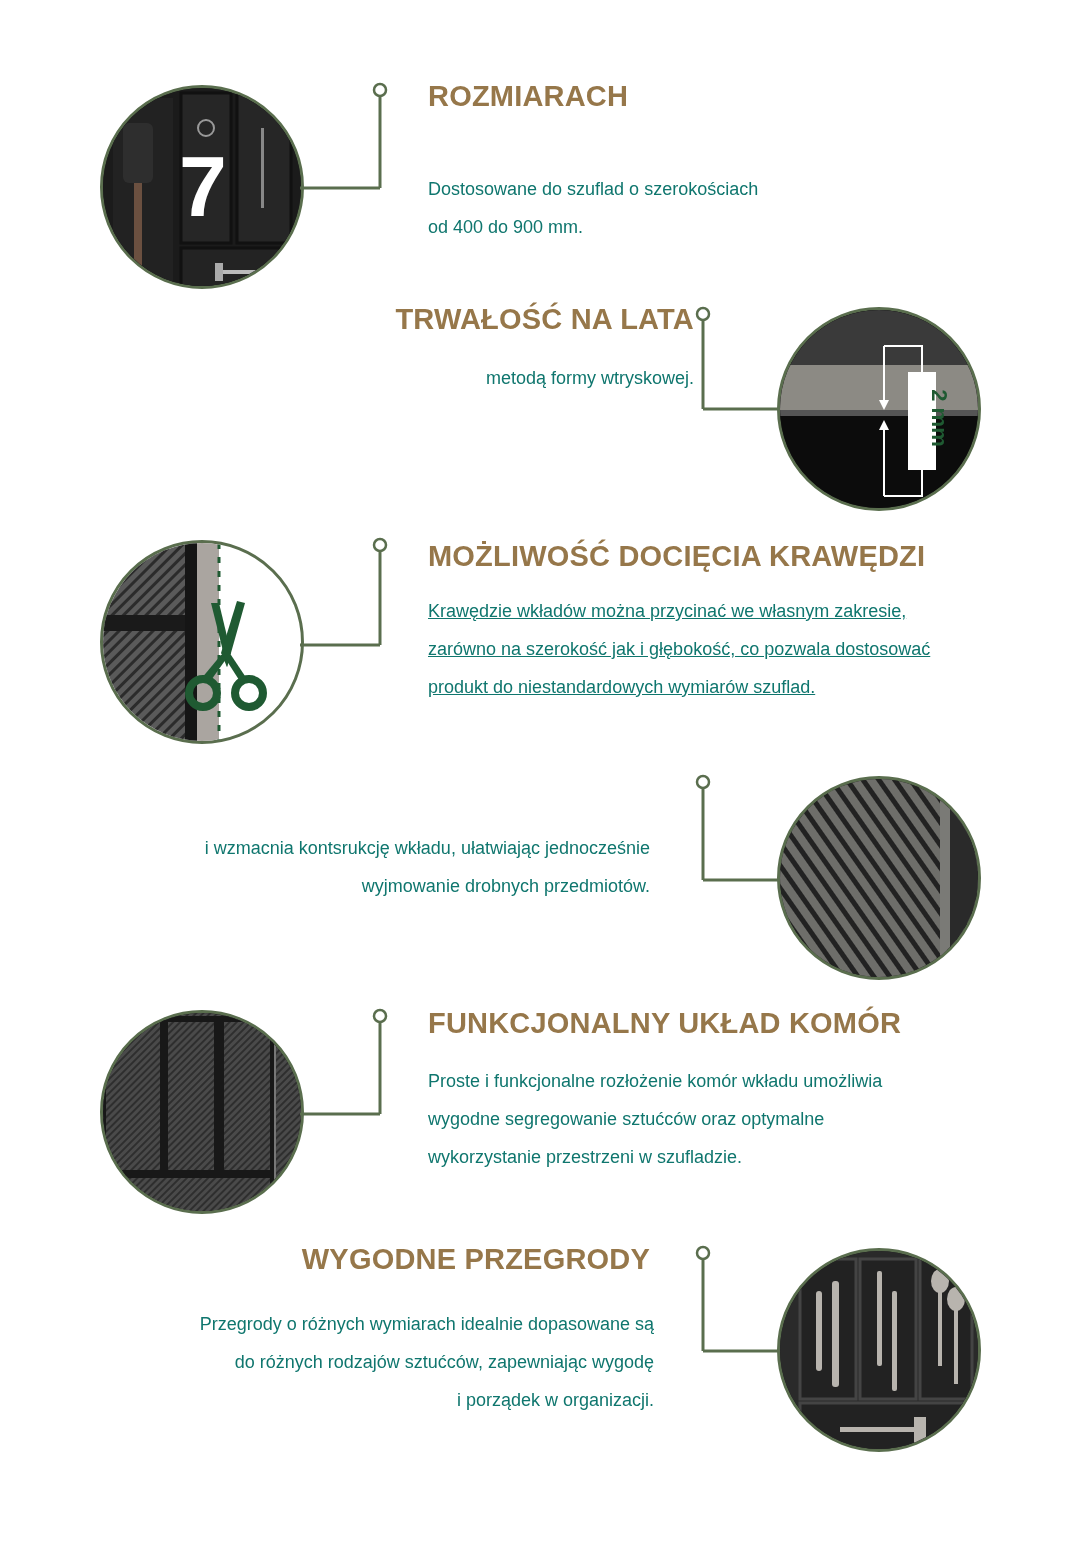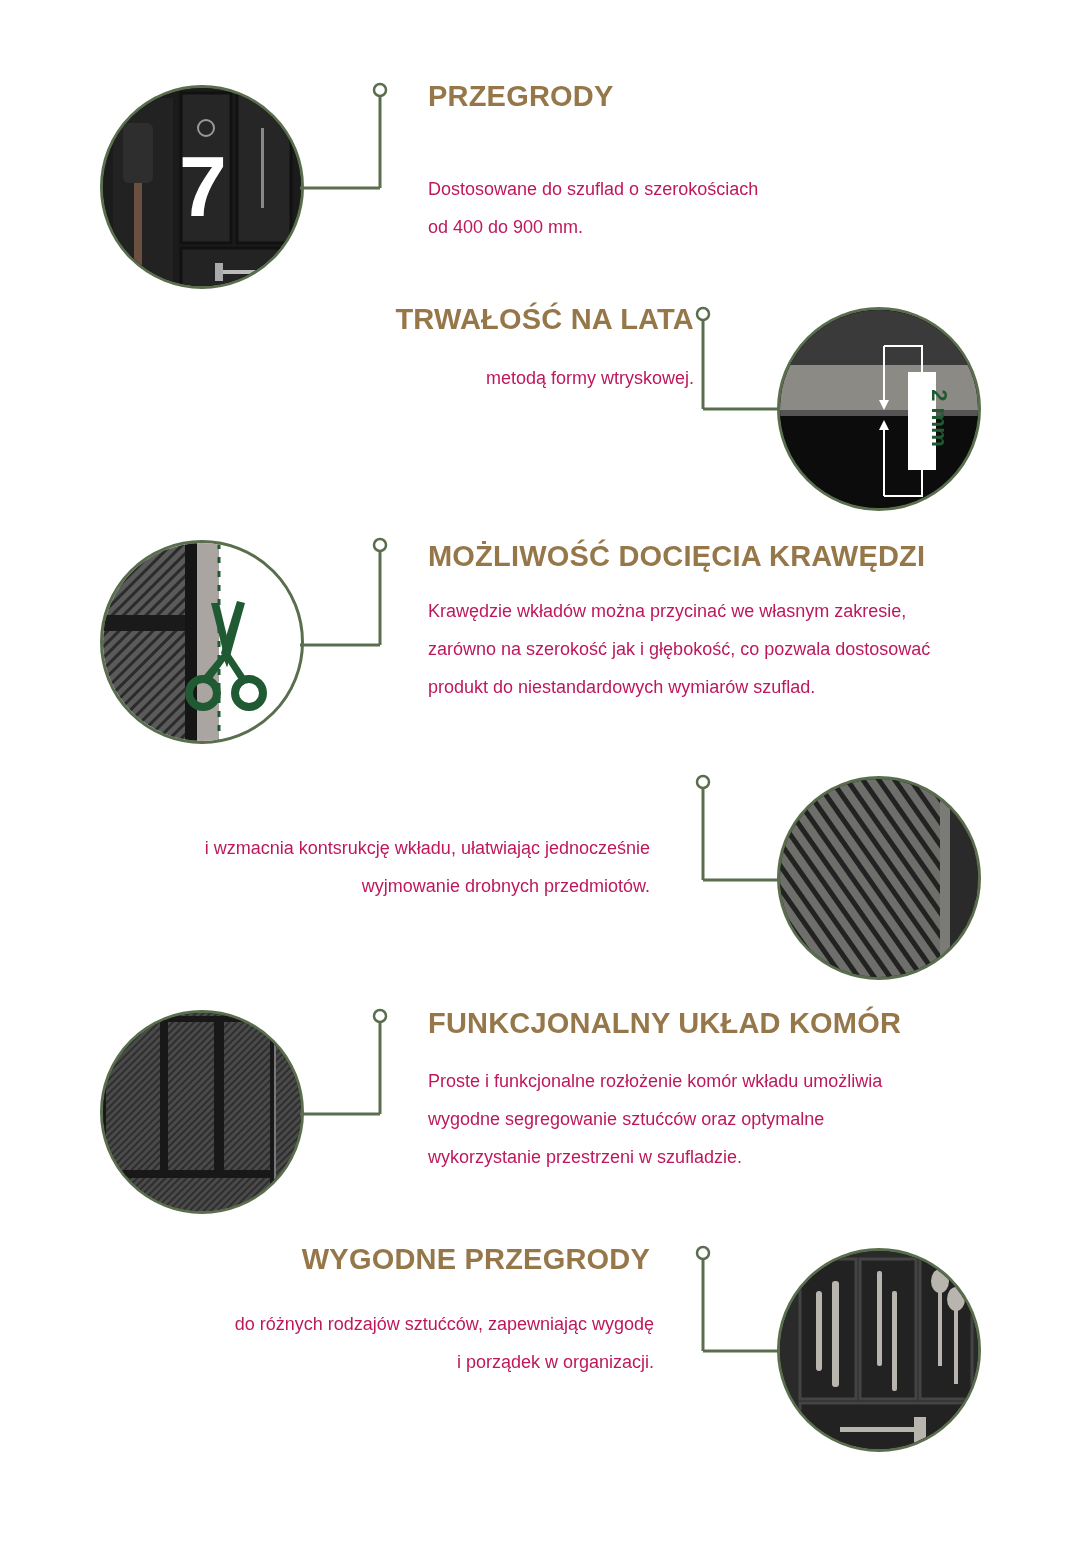--- a/index.html
+++ b/index.html
@@ -1,21 +1,21 @@
 <!DOCTYPE html>
 <html><head>
 <meta charset="utf-8">
 <style>
   html, body { margin: 0; padding: 0; background: #ffffff; }
   body { width: 1080px; height: 1541px; position: relative; overflow: hidden;
          font-family: "Liberation Sans", "DejaVu Sans", sans-serif; }
   .section { position: absolute; left: 0; width: 1080px; }
   .title { position: absolute; color: #96774a; font-weight: 700; font-size: 29px;
            line-height: 42px; letter-spacing: 0.2px; white-space: nowrap; }
-  .body { position: absolute; color: #be185d; font-size: 18px; line-height: 38px;
+  .body { position: absolute; color: #0f766e; font-size: 18px; line-height: 38px;
           white-space: nowrap; }
   .body div { display: block; }
   .right-align { text-align: right; }
   .circle { position: absolute; width: 204px; height: 204px; border-radius: 50%;
             border: 3px solid #5a6e4e; overflow: hidden; box-sizing: border-box; background: #1e1e1e; }
   .conn { position: absolute; }
   .conn svg { display: block; overflow: visible; }
 </style>
 </head>
 <body>
@@ -38,21 +38,21 @@
     <span style="position:absolute;left:76px;top:55px;color:#fff;font-weight:700;font-size:86px;line-height:86px;font-family:'Liberation Sans',sans-serif;">7</span>
   </div>
   <div class="conn" style="left:300px;top:82px;">
     <svg width="90" height="110">
       <line x1="0" y1="106" x2="80" y2="106" stroke="#5a6e4e" stroke-width="3"></line>
       <line x1="80" y1="14" x2="80" y2="106" stroke="#5a6e4e" stroke-width="3"></line>
       <circle cx="80" cy="8" r="6" fill="#fff" stroke="#5a6e4e" stroke-width="2.5"></circle>
     </svg>
   </div>
   <div class="title" style="left:428px;top:75px;">
-    <div>PRZEGRODY</div>
+    <div>ROZMIARACH</div>
   </div>
   <div class="body" style="left:428px;top:170px;">
     <div>Dostosowane do szuflad o szerokościach</div>
     <div>od 400 do 900 mm.</div>
   </div>
 </div>
 
 <div class="section" style="top:0;height:520px;padding-left:44px;">
   <div class="title right-align" style="right:430px;top:298px;">
     <div>TRWAŁOŚĆ NA LATA</div>
@@ -111,21 +111,21 @@
   <div class="conn" style="left:300px;top:537px;">
     <svg width="90" height="115">
       <line x1="0" y1="108" x2="80" y2="108" stroke="#5a6e4e" stroke-width="3"></line>
       <line x1="80" y1="14" x2="80" y2="108" stroke="#5a6e4e" stroke-width="3"></line>
       <circle cx="80" cy="8" r="6" fill="#fff" stroke="#5a6e4e" stroke-width="2.5"></circle>
     </svg>
   </div>
   <div class="title" style="left:428px;top:535px;">
     <div>MOŻLIWOŚĆ DOCIĘCIA KRAWĘDZI</div>
   </div>
-  <div class="body" style="left:428px;top:592px;">
+  <div class="body" style="left:428px;top:592px;text-decoration:underline;">
     <div>Krawędzie wkładów można przycinać we własnym zakresie,</div>
     <div>zarówno na szerokość jak i głębokość, co pozwala dostosować</div>
     <div>produkt do niestandardowych wymiarów szuflad.</div>
   </div>
 </div>
 
 <div class="section" style="top:0;height:990px;">
   <div class="body right-align" style="right:430px;top:829px;">
     <div>i wzmacnia kontsrukcję wkładu, ułatwiając jednocześnie</div>
     <div>wyjmowanie drobnych przedmiotów.</div>
@@ -184,20 +184,21 @@
     <div>wygodne segregowanie sztućców oraz optymalne</div>
     <div>wykorzystanie przestrzeni w szufladzie.</div>
   </div>
 </div>
 
 <div class="section" style="top:0;height:1428px;">
   <div class="title right-align" style="right:430px;top:1238px;">
     <div>WYGODNE PRZEGRODY</div>
   </div>
   <div class="body right-align" style="right:426px;top:1305px;">
+    <div>Przegrody o różnych wymiarach idealnie dopasowane są</div>
     <div>do różnych rodzajów sztućców, zapewniając wygodę</div>
     <div>i porządek w organizacji.</div>
   </div>
   <div class="conn" style="left:693px;top:1245px;">
     <svg width="90" height="115">
       <line x1="10" y1="14" x2="10" y2="106" stroke="#5a6e4e" stroke-width="3"></line>
       <line x1="10" y1="106" x2="90" y2="106" stroke="#5a6e4e" stroke-width="3"></line>
       <circle cx="10" cy="8" r="6" fill="#fff" stroke="#5a6e4e" stroke-width="2.5"></circle>
     </svg>
   </div>

